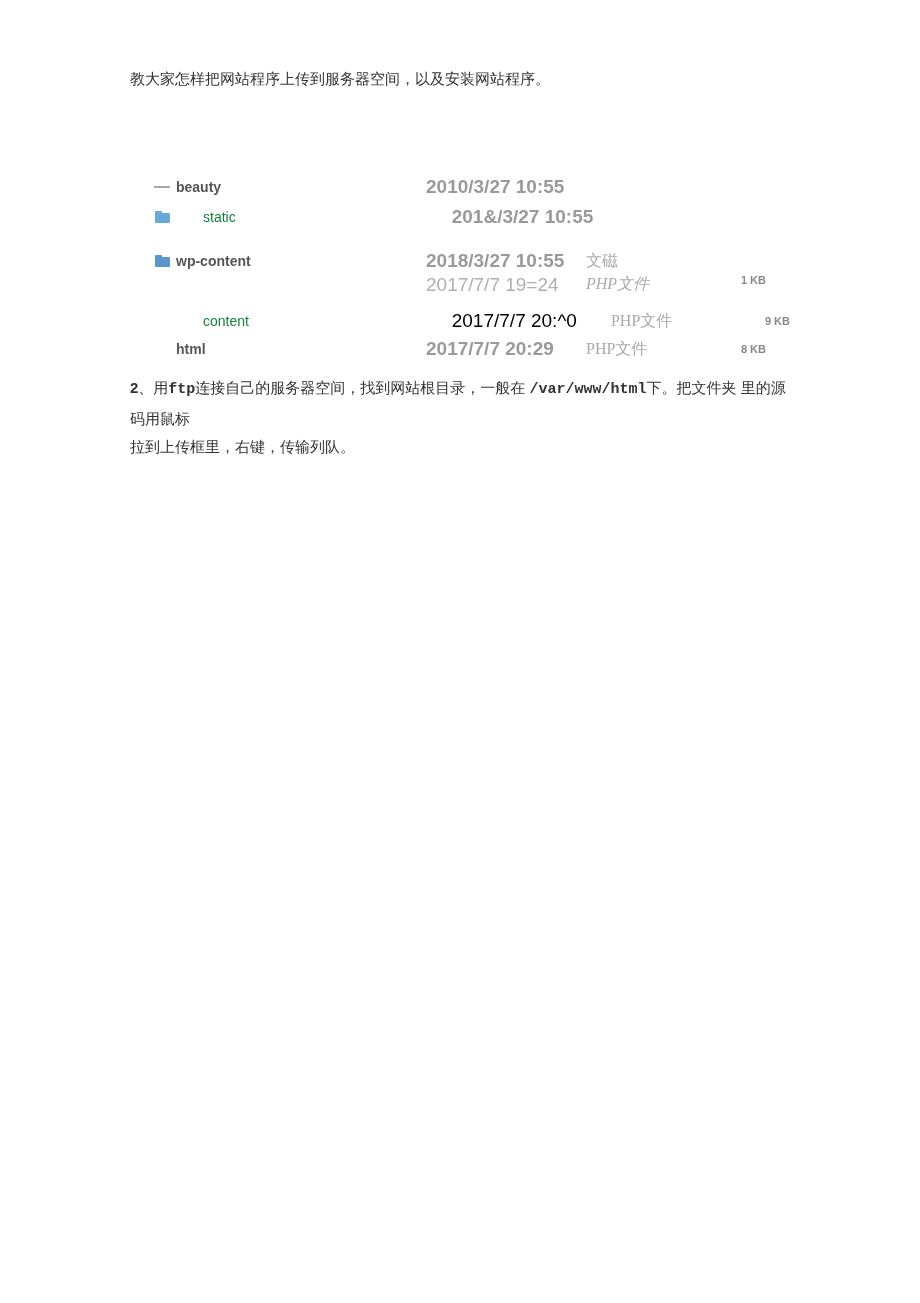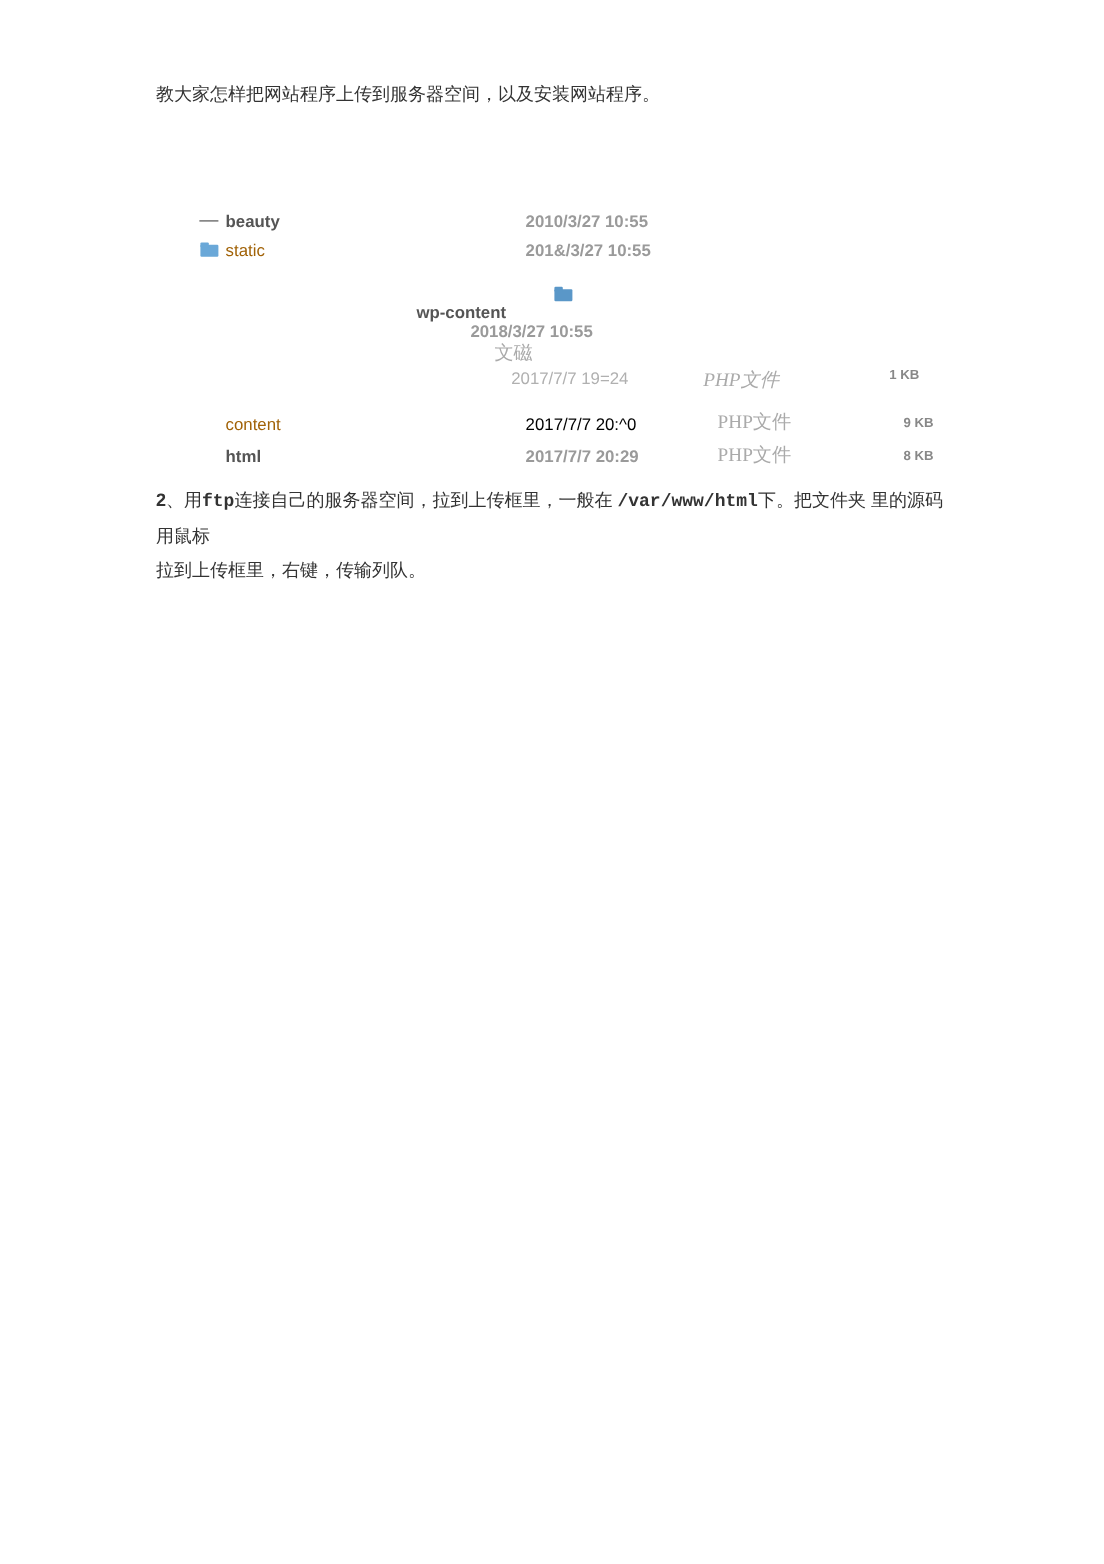--- a/index.html
+++ b/index.html
@@ -34,44 +34,43 @@
     }
     .file-list {
       margin: 18px 0 14px 24px;
       font-family: Arial, "Microsoft YaHei", sans-serif;
       font-size: 14px;
     }
     .file-row {
       display: flex;
       align-items: center;
       padding: 4px 0;
-      justify-content: center;
     }
     .file-row.tight { padding: 2px 0 0 0; }
     .icon-placeholder {
       width: 18px;
       height: 14px;
       flex-shrink: 0;
       margin-right: 4px;
       display: inline-flex;
       align-items: center;
       justify-content: center;
     }
     .icon-placeholder svg { display:block; }
     .col-name {
       width: 250px;
       color: #666;
       font-weight: bold;
     }
-    .col-name.light { color: #a16207; font-weight: normal; }
+    .col-name.light { color: #15803d; font-weight: normal; margin-left: 27px; }
     .col-name.strong { color: #555; font-weight: bold; }
     .col-date {
       width: 160px;
       color: #9a9a9a;
-      font-size: 14px;
+      font-size: 19px;
       font-weight: bold;
     }
     .col-date.light { color: #000000; font-weight: normal; }
     .col-type {
       width: 120px;
       color: #aaa;
       font-size: 16px;
     }
     .col-size {
       width: 60px;
@@ -123,21 +122,21 @@
             <rect x="1" y="3" width="15" height="10" rx="1" fill="#6aa8d8"></rect>
             <rect x="1" y="1" width="7" height="4" rx="1" fill="#6aa8d8"></rect>
           </svg>
       </span>
       <span class="col-name light">static</span>
       <span class="col-date">201&amp;/3/27 10:55</span>
       <span class="col-type cn-serif"></span>
       <span class="col-size"></span>
     </div>
 
-    <div class="file-row" style="margin-top:14px;flex-direction:column;">
+    <div class="file-row" style="margin-top:14px;">
       <span class="icon-placeholder">
         <svg width="18" height="14">
             <rect x="1" y="3" width="15" height="10" rx="1" fill="#5a97c8"></rect>
             <rect x="1" y="1" width="7" height="4" rx="1" fill="#5a97c8"></rect>
           </svg>
       </span>
       <span class="col-name strong">wp-content</span>
       <span class="col-date">2018/3/27 10:55</span>
       <span class="col-type cn-serif">文磁</span>
       <span class="col-size"></span>
@@ -162,18 +161,18 @@
       <span class="icon-placeholder"></span>
       <span class="col-name strong">html</span>
       <span class="col-date">2017/7/7 20:29</span>
       <span class="col-type cn-serif">PHP文件</span>
       <span class="col-size">8 KB</span>
     </div>
 
   </div>
 
   <p class="step" style="margin-top:6px;">
-    <span class="num">2</span><span>、</span><span>用</span><span class="mono">ftp</span><span>连接自己的服务器空间，拉到上传框里，一般在 </span><span class="mono">/var/www/html</span><span>下。把文件夹  里的源码用鼠标</span>
+    <span class="num">2</span><span>、</span><span>用</span><span class="mono">ftp</span><span>连接自己的服务器空间，找到网站根目录，一般在 </span><span class="mono">/var/www/html</span><span>下。把文件夹  里的源码用鼠标</span>
     <br>
     <span>拉到上传框里，右键，传输列队。</span>
   </p>
 
 </div>
 
 </body></html>

